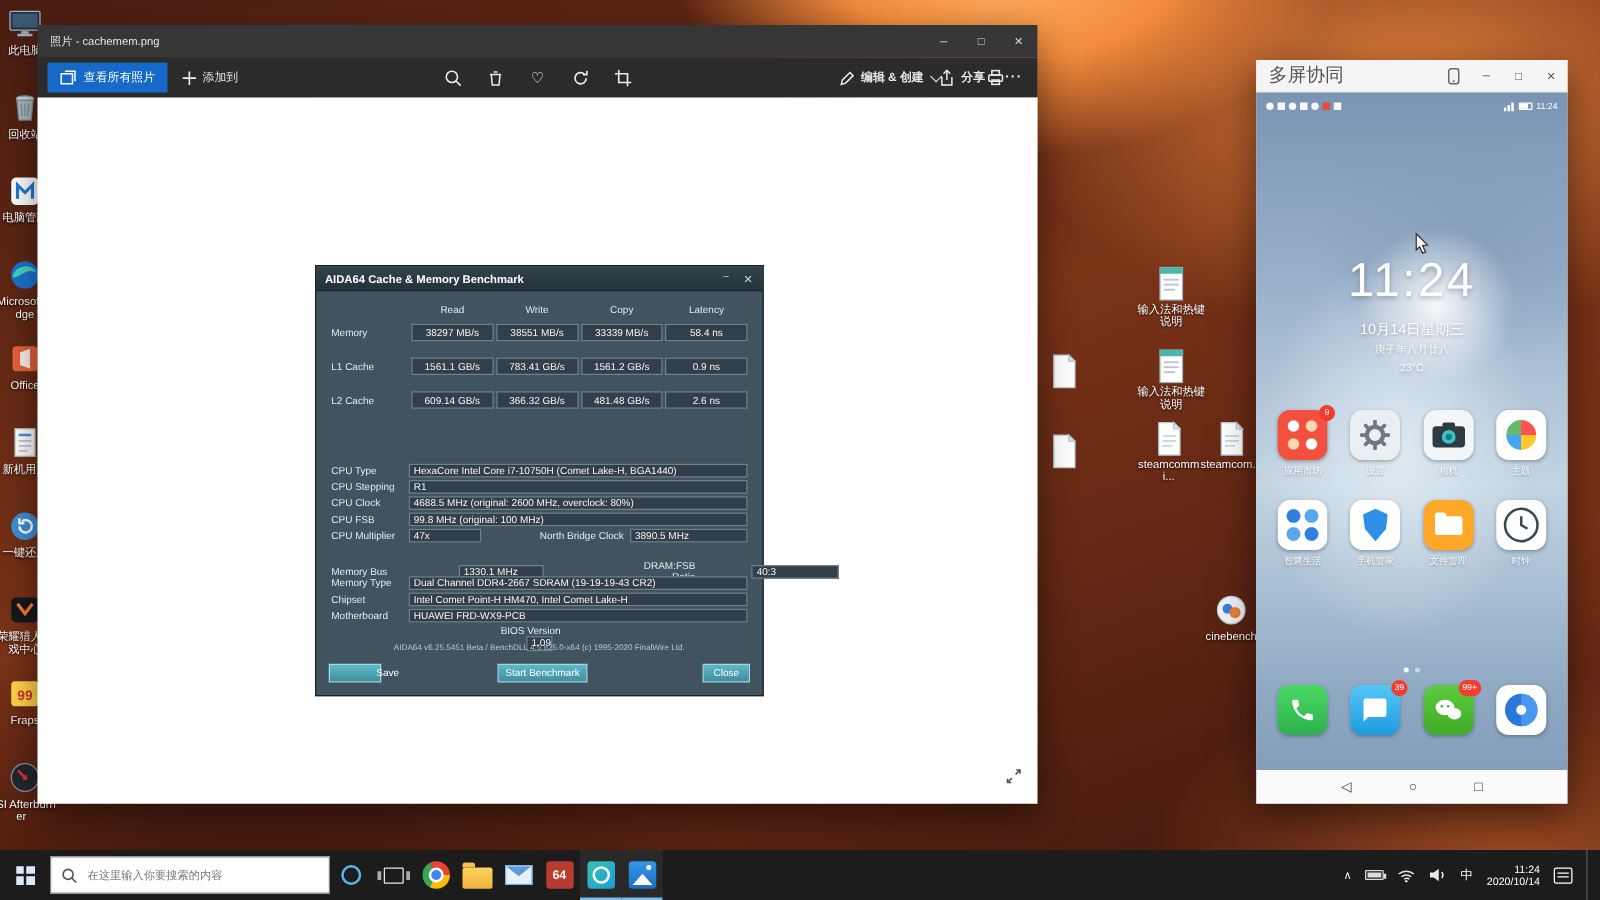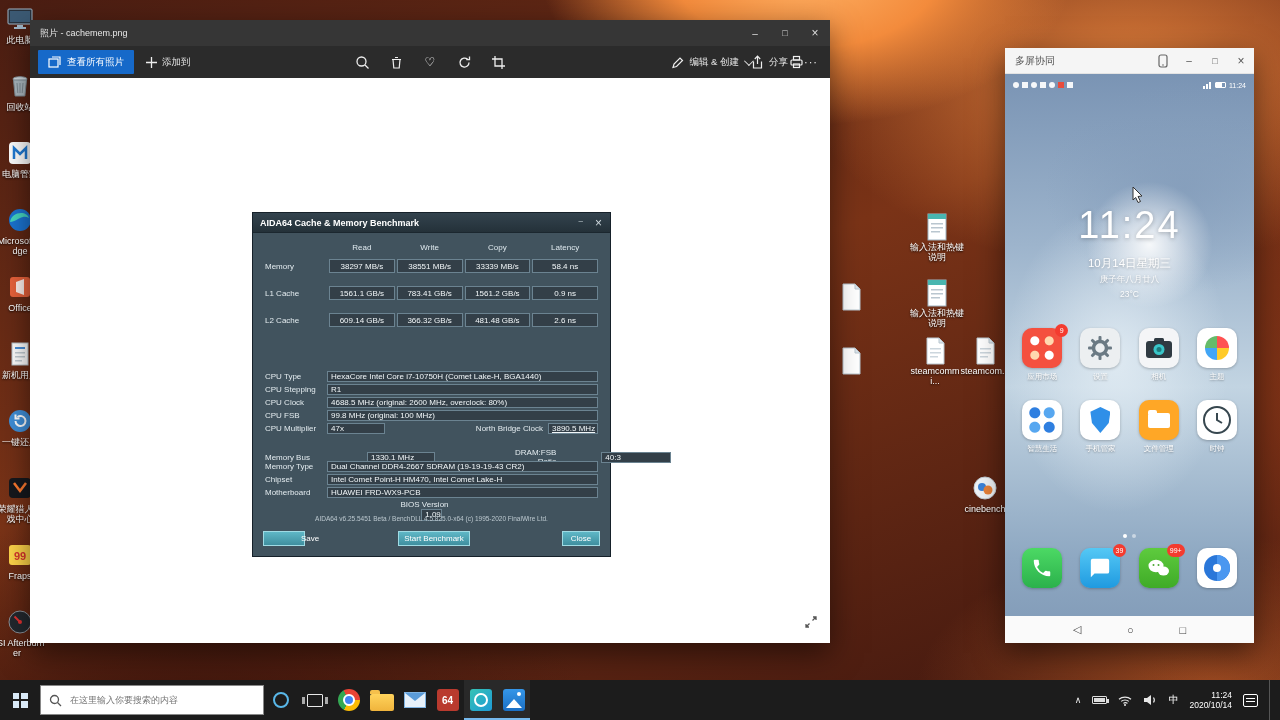--- a/index.html
+++ b/index.html
@@ -30,21 +30,21 @@
   .wbtn{width:30px;height:100%;display:grid;place-items:center;color:#ddd;font-size:10px;cursor:pointer;}
   .glyph-min::before{content:"–";}
   .glyph-max::before{content:"□";font-size:9px;}
   .glyph-close::before{content:"×";font-size:12px;}
   .pw-toolbar{height:32px;background:#2b2b2b;display:flex;align-items:center;position:relative;color:#e6e6e6;font-size:9.5px;}
   .pt-left{display:flex;align-items:center;gap:12px;padding-left:8px;}
   .btn-viewall{background:#1669c9;color:#fff;height:24px;display:flex;align-items:center;gap:6px;padding:0 10px;border-radius:1px;cursor:pointer;}
   .pt-add{display:flex;align-items:center;gap:5px;cursor:pointer;}
   .pt-center{position:absolute;left:50%;transform:translateX(-50%);display:flex;gap:18px;align-items:center;}
   .tbico{width:16px;height:16px;display:grid;place-items:center;cursor:pointer;}
-  .pt-right{margin-left:auto;display:flex;align-items:center;padding-right:12px;}
+  .pt-right{margin-left:auto;display:flex;align-items:center;padding-right:12px;font-weight:bold;}
   .pt-item{display:flex;align-items:center;gap:5px;cursor:pointer;}
   .chev{width:7px;height:7px;display:inline-block;border-right:1.3px solid #ddd;border-bottom:1.3px solid #ddd;transform:rotate(45deg) translateY(-2px);}
   .heart{font-size:12px;color:#fff;}
   .more-dots{font-size:11px;letter-spacing:1px;color:#eee;cursor:pointer;}
   .pw-content{position:relative;height:565px;background:#fff;}
   .expand{position:absolute;right:12px;bottom:10px;cursor:pointer;}
   
   #aida{position:absolute;left:222px;top:99px;width:359px;height:345px;background:#41535e;border:1px solid #16212a;font-size:8px;color:#e3ebef;margin-top:35px;}
   .a-title{position:absolute;left:0;top:0;right:0;height:20px;background:linear-gradient(#33434e,#243139);display:flex;align-items:center;border-bottom:1px solid #1b272f;}
   .a-title .t{padding-left:7px;font-weight:bold;font-size:9px;color:#fff;flex:1;}
@@ -56,21 +56,21 @@
   .ahead{flex:1;margin-left:2px;text-align:center;color:#dfe9ee;}
   .abox{flex:1;height:11px;line-height:10px;background:#333f48;border:1px solid #6b8391;color:#f2f7f9;padding-left:3px;white-space:nowrap;overflow:hidden;}
   .abox.fix{flex:none;}
   .asp{flex:1;}
   .aright{text-align:right;padding-right:5px;}
   .afoot{position:absolute;left:0;right:0;top:302px;text-align:center;font-size:6.5px;color:#bcc8cf;}
   .abtn{position:absolute;top:318px;height:15px;line-height:13px;text-align:center;font-size:8px;color:#fff;
     background:linear-gradient(#5fb7c6,#3f8f9f);border:1px solid #9fdbe4;cursor:pointer;}
   
   #phone{position:absolute;left:1005px;top:48px;width:249px;height:595px;background:#f2f2f2;z-index:5;box-shadow:0 10px 28px rgba(0,0,0,.5);}
-  .ph-title{height:26px;display:flex;align-items:center;background:#f5f5f5;border-bottom:1px solid #e3e3e3;font-size:10px;color:#555;}
+  .ph-title{height:26px;display:flex;align-items:center;background:#f5f5f5;border-bottom:1px solid #e3e3e3;font-size:15px;color:#555;}
   .ph-title .t{padding-left:10px;flex:1;}
   .ph-title .wbtn{color:#555;width:26px;}
   .ph-screen{position:relative;height:569px;overflow:hidden;
     background:
       radial-gradient(circle 90px at 58% 30%, rgba(255,255,255,.9), rgba(255,255,255,0) 70%),
       radial-gradient(ellipse 160px 220px at 45% 50%, rgba(228,238,245,.85), rgba(228,238,245,0) 70%),
       radial-gradient(ellipse 200px 150px at 72% 20%, rgba(130,155,185,.7), rgba(130,155,185,0) 70%),
       linear-gradient(180deg, #7a94b4 0%, #9db4cc 30%, #c2d4e2 55%, #8ea8c2 85%, #8099b6 100%);
   }
   .ph-status{position:absolute;left:8px;right:8px;top:6px;display:flex;align-items:center;}
@@ -441,21 +441,21 @@
         </div>
         <div class="arow" style="top:197px;">
           <span class="alab">CPU FSB</span>
           <span class="abox">99.8 MHz  (original: 100 MHz)</span>
         </div>
         <div class="arow" style="top:210px;">
           <span class="alab">CPU Multiplier</span>
           <span class="abox fix" style="width:58px;">47x</span>
           <span class="asp"></span>
           <span class="aright" style="width:92px;">North Bridge Clock</span>
-          <span class="abox fix" style="width:50px;text-decoration:underline;">3890.5 MHz</span>
+          <span class="abox fix" style="width:94px;">3890.5 MHz</span>
         </div>
 
         <div class="arow" style="top:235px;gap:40px;">
           <span class="alab">Memory Bus</span>
           <span class="abox fix" style="width:68px;">1330.1 MHz</span>
           <span class="asp"></span>
           <span class="aright" style="width:92px;">DRAM:FSB Ratio</span>
           <span class="abox fix" style="width:70px;">40:3</span>
         </div>
         <div class="arow" style="top:248px;">

